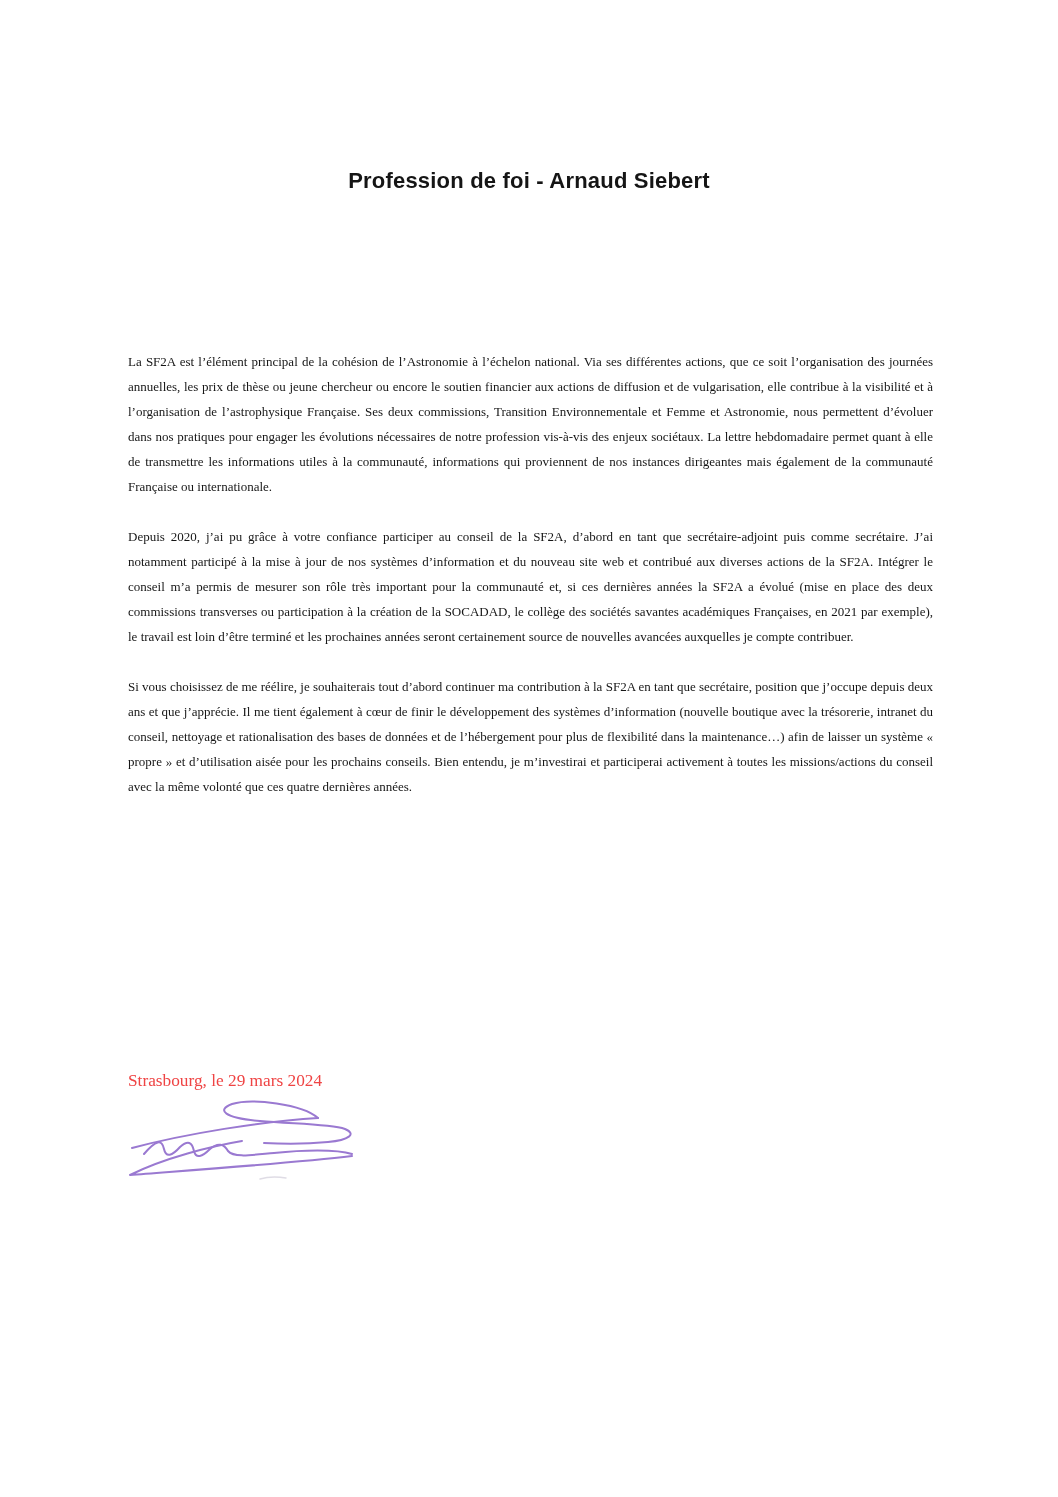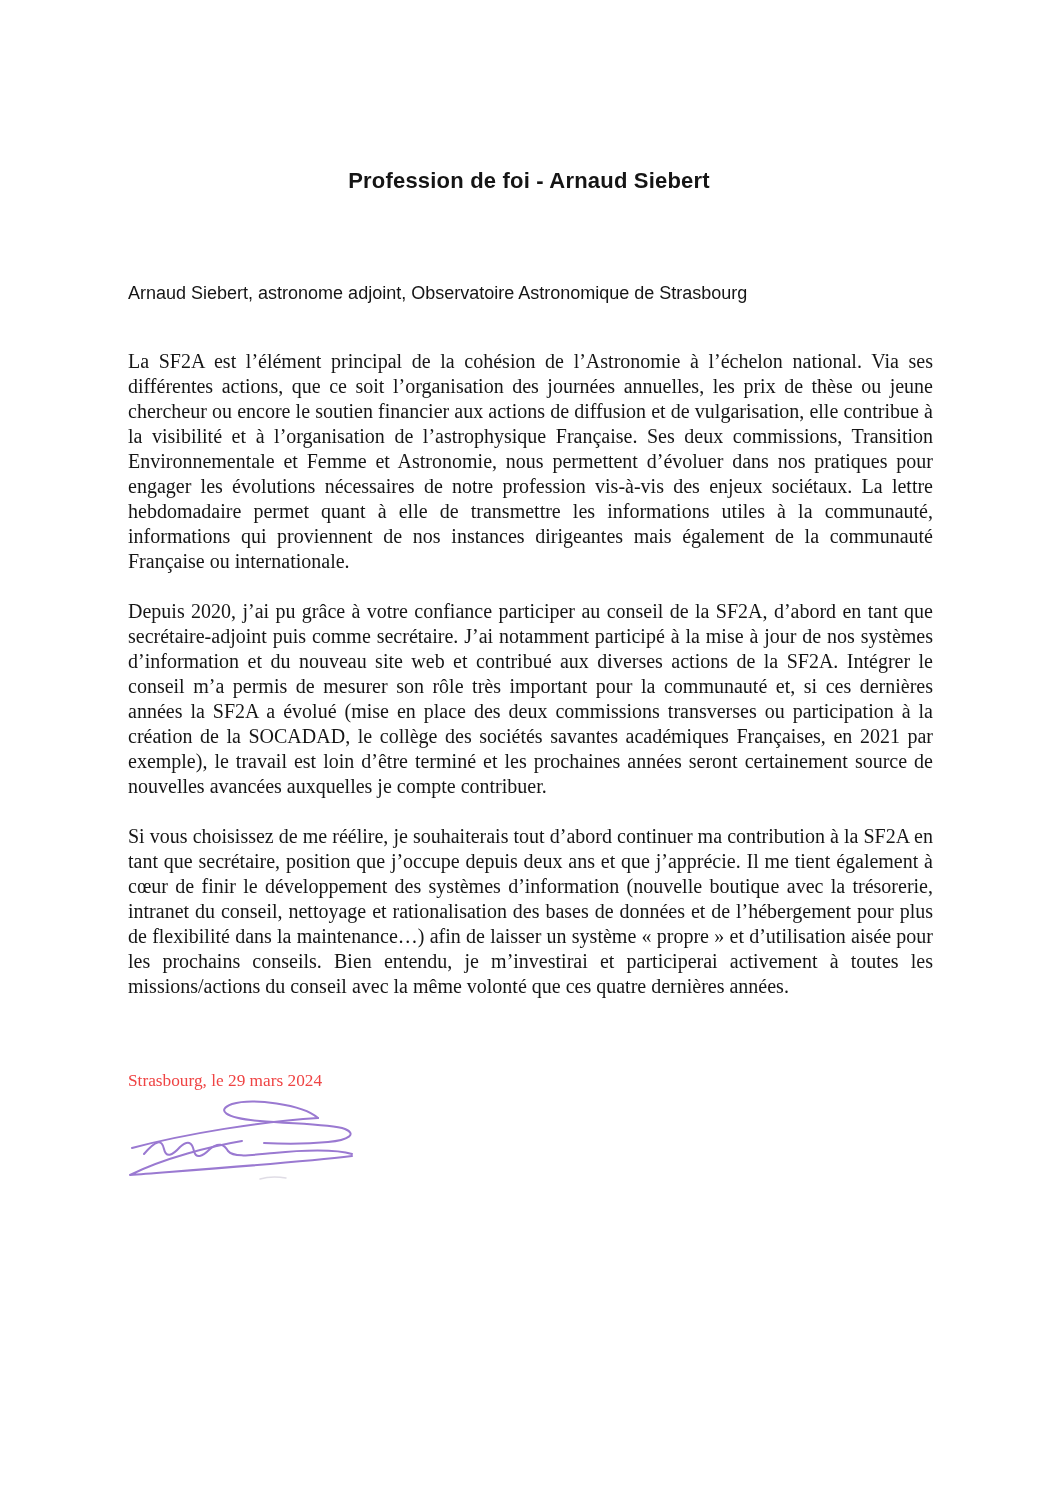--- a/index.html
+++ b/index.html
@@ -43,21 +43,21 @@
     font-family: "Liberation Sans", sans-serif;
     font-size: 18px;
     line-height: 24px;
     color: #151515;
   }
   .letter-body {
     position: absolute;
     top: 339px;
     left: 128px;
     width: 805px;
-    font-size: 20px;
+    font-size: 13px;
     line-height: 25px;
     text-align: justify;
     color: #161616;
   }
   .letter-body p {
     margin: 0 0 25px 0;
   }
   .dateline {
     position: absolute;
     top: 1058px;
@@ -79,21 +79,20 @@
     height: 86px;
   }
 </style>
 </head>
 <body>
 
 <div class="page">
 
   <div class="doc-title">Profession de foi - Arnaud Siebert</div>
 
-  <div class="byline">Arnaud Siebert, astronome adjoint, Observatoire Astronomique de Strasbourg</div>
 
   <div class="letter-body">
     <p>La SF2A est l’élément principal de la cohésion de l’Astronomie à l’échelon national. Via ses différentes actions, que ce soit l’organisation des journées annuelles, les prix de thèse ou jeune chercheur ou encore le soutien financier aux actions de diffusion et de vulgarisation, elle contribue à la visibilité et à l’organisation de l’astrophysique Française. Ses deux commissions, Transition Environnementale et Femme et Astronomie, nous permettent d’évoluer dans nos pratiques pour engager les évolutions nécessaires de notre profession vis-à-vis des enjeux sociétaux. La lettre hebdomadaire permet quant à elle de transmettre les informations utiles à la communauté, informations qui proviennent de nos instances dirigeantes mais également de la communauté Française ou internationale.</p>
     <p>Depuis 2020, j’ai pu grâce à votre confiance participer au conseil de la SF2A, d’abord en tant que secrétaire-adjoint puis comme secrétaire. J’ai notamment participé à la mise à jour de nos systèmes d’information et du nouveau site web et contribué aux diverses actions de la SF2A. Intégrer le conseil m’a permis de mesurer son rôle très important pour la communauté et, si ces dernières années la SF2A a évolué (mise en place des deux commissions transverses ou participation à la création de la SOCADAD, le collège des sociétés savantes académiques Françaises, en 2021 par exemple), le travail est loin d’être terminé et les prochaines années seront certainement source de nouvelles avancées auxquelles je compte contribuer.</p>
     <p>Si vous choisissez de me réélire, je souhaiterais tout d’abord continuer ma contribution à la SF2A en tant que secrétaire, position que j’occupe depuis deux ans et que j’apprécie. Il me tient également à cœur de finir le développement des systèmes d’information (nouvelle boutique avec la trésorerie, intranet du conseil, nettoyage et rationalisation des bases de données et de l’hébergement pour plus de flexibilité dans la maintenance…) afin de laisser un système « propre » et d’utilisation aisée pour les prochains conseils. Bien entendu, je m’investirai et participerai activement à toutes les missions/actions du conseil avec la même volonté que ces quatre dernières années.</p>
   </div>
 
   <div class="dateline">Strasbourg, le 29 mars 2024</div>
 
   <div class="signature-wrap">

